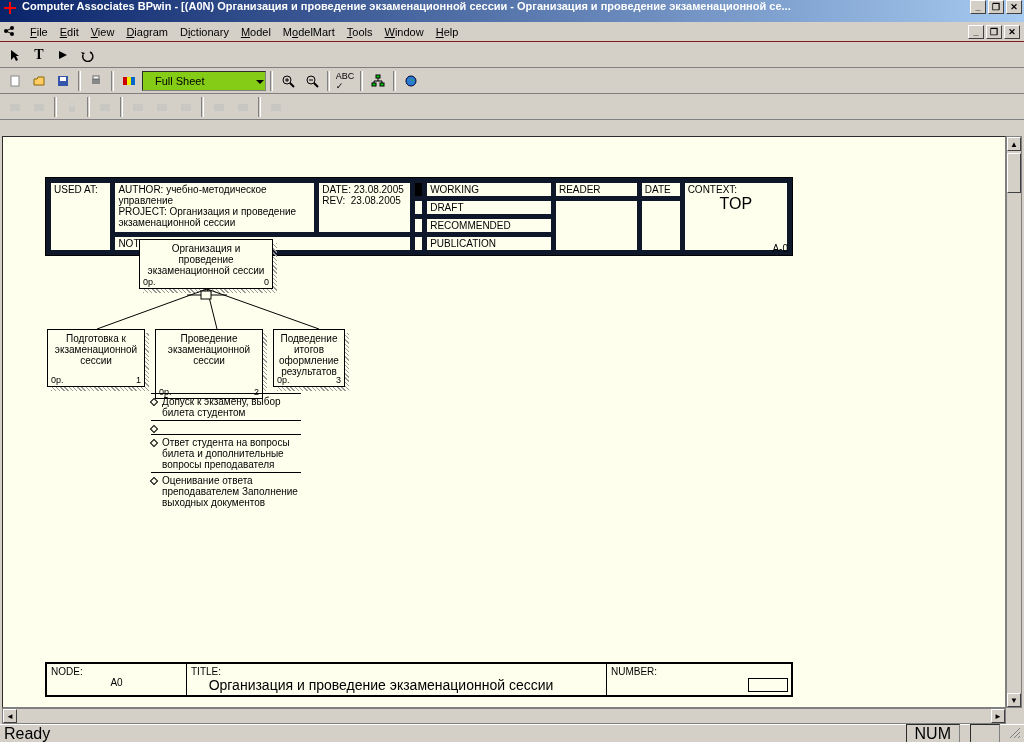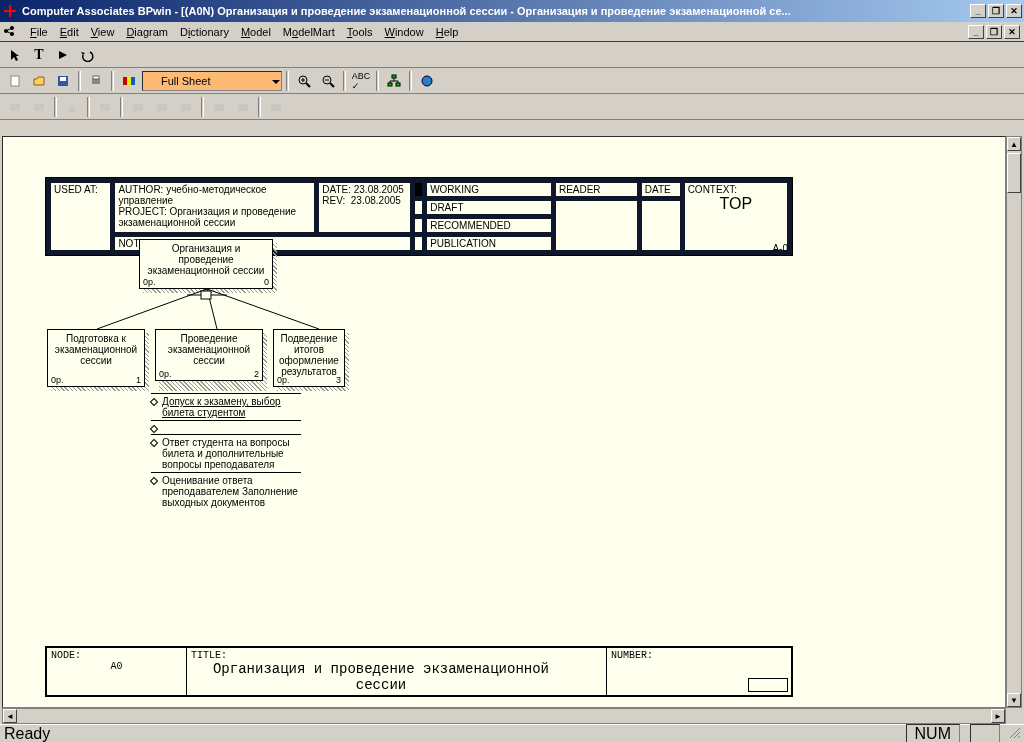--- a/index.html
+++ b/index.html
@@ -1,33 +1,33 @@
 <!DOCTYPE html>
 <html><head>
 <meta charset="utf-8">
 <style>
 * { box-sizing: border-box; margin: 0; padding: 0; }
 body { font-family: Tahoma, Arial, sans-serif; font-size: 11px; background: #d4d0c8; width: 1024px; height: 742px; overflow: hidden; position: relative; }
-.titlebar { height: 22px; background: linear-gradient(to right, #0a246a, #a6caf0); display: flex; align-items: center; padding: 0 2px; color: white; font-weight: bold; }
+.titlebar { height: 22px; background: linear-gradient(to right, #0a246a, #a6caf0); display: flex; padding: 0 2px; color: white; font-weight: bold; }
 .titlebar .icon { width: 16px; height: 16px; margin-right: 4px; display: flex; align-items: center; justify-content: center; }
 .titlebar .title { flex: 1; white-space: nowrap; overflow: hidden; font-size: 11px; }
 .win-controls { display: flex; gap: 2px; }
 .win-btn { width: 16px; height: 14px; background: #d4d0c8; border: 1px solid #fff; border-right-color: #404040; border-bottom-color: #404040; display: flex; align-items: center; justify-content: center; font-size: 9px; font-weight: bold; color: black; cursor: pointer; }
 .win-btn.close { background: #d4d0c8; color: black; }
 .menubar { height: 20px; background: #d4d0c8; display: flex; align-items: center; padding: 0 4px; border-bottom: 1px solid #7f1d1d; }
 .menubar .mb-icon { width: 14px; height: 14px; margin-right: 6px; }
 .menu-item { padding: 2px 6px; cursor: pointer; }
 .menu-item u { text-decoration: underline; }
 .mdi-controls { margin-left: auto; display: flex; gap: 2px; }
 .mdi-btn { width: 16px; height: 14px; background: #d4d0c8; border: 1px solid #fff; border-right-color: #404040; border-bottom-color: #404040; display: flex; align-items: center; justify-content: center; font-size: 9px; font-weight: bold; cursor: pointer; }
 .toolbar { height: 26px; background: #d4d0c8; display: flex; align-items: center; padding: 2px 4px; border-bottom: 1px solid #808080; gap: 2px; }
 .tb-sep { width: 3px; height: 20px; border-left: 1px solid #808080; border-right: 1px solid #fff; margin: 0 2px; }
 .tb-btn { width: 22px; height: 22px; display: flex; align-items: center; justify-content: center; cursor: pointer; border: 1px solid transparent; }
 .tb-btn.disabled { opacity: 0.4; cursor: default; }
-.zoom-select { width: 140px; height: 20px; font-size: 11px; background: #fdba74; border: 1px inset #808080; padding: 1px 18px; }
+.zoom-select { width: 124px; height: 20px; font-size: 11px; background: #84cc16; border: 1px inset #808080; padding: 1px 12px; }
 .canvas-area { position: absolute; top: 136px; left: 2px; right: 18px; bottom: 34px; background: #d4d0c8; border: 1px inset #808080; overflow: hidden; }
 .canvas { position: absolute; inset: 0; background: #ffffee; }
 .scrollbar-v { position: absolute; top: 136px; right: 2px; width: 16px; bottom: 34px; background: #d4d0c8; border: 1px solid #808080; }
 .scrollbar-h { position: absolute; left: 2px; right: 18px; bottom: 18px; height: 16px; background: #d4d0c8; border: 1px solid #808080; }
 .scroll-btn { width: 14px; height: 14px; background: #d4d0c8; border: 1px solid #fff; border-right-color: #404040; border-bottom-color: #404040; display: flex; align-items: center; justify-content: center; font-size: 8px; position: absolute; }
 .scroll-thumb-v { position: absolute; left: 0; top: 16px; width: 14px; height: 40px; background: #d4d0c8; border: 1px solid #fff; border-right-color: #404040; border-bottom-color: #404040; }
 .statusbar { position: absolute; left: 0; right: 0; bottom: 0; height: 18px; background: #d4d0c8; border-top: 1px solid #fff; display: flex; align-items: center; padding: 0 4px; font-size: 16px; }
 .status-right { margin-left: auto; display: flex; gap: 10px; padding-right: 20px; }
 .status-pane { border: 1px inset #808080; padding: 0 8px; min-width: 30px; }
 .resize-grip { position: absolute; right: 2px; bottom: 2px; width: 14px; height: 14px; }
@@ -40,24 +40,24 @@
 .context-top { text-align: center; font-size: 16px; }
 
 
 .node { position: absolute; border: 1px solid black; background: #ffffee; font-size: 10px; text-align: center; padding: 3px 4px 12px 4px; }
 .node .nfoot { position: absolute; bottom: 1px; left: 3px; right: 3px; display: flex; justify-content: space-between; font-size: 9px; }
 .shade { position:absolute; background-image: repeating-linear-gradient(45deg,#999 0,#999 1px,transparent 1px,transparent 3px); }
 .subitems { position: absolute; font-size: 10px; }
 .subitems .row {display:flex; align-items:flex-start; border-top:1px solid black; padding:2px 0;}
 .subitems .diamond { width:6px;height:6px;transform:rotate(45deg);border:1px solid black;background:#ffffee;margin:3px 5px 0 0;flex-shrink:0;}
 .subitems .txt {flex:1;}
-.subitems .txt.u {text-decoration: underline;}
-
-
-.dgm-footer { position: absolute; bottom: 10px; left: 42px; width: 748px; border: 1px solid black; background: #ffffee; font-family: Liberation Mono, monospace; }
+.subitems .txt.u {}
+
+
+.dgm-footer { position: absolute; bottom: 10px; left: 42px; width: 748px; border: 1px solid black; background: #ffffee; }
 .dgm-footer table { border-collapse: collapse; width: 100%; font-size: 10px; }
 .dgm-footer td { border: 1px solid black; padding: 2px 4px; vertical-align: top; }
 .ftitle { font-size: 14px; text-align: center; }
 .fnode { font-size: 10px; text-align: center; }
 
 svg { display: block; }
 </style>
 </head>
 <body>
 
@@ -328,21 +328,21 @@
     <div class="shade" style="top:196px;left:156px;width:108px;height:58px"></div>
     <div class="shade" style="top:196px;left:274px;width:72px;height:58px"></div>
 
     <div class="node" style="top:192px;left:44px;width:98px;height:58px">
       <span>Подготовка к экзаменационной сессии</span>
       <div class="nfoot">
           <span>0p.</span>
           <span>1</span>
         </div>
     </div>
-    <div class="node" style="top:192px;left:152px;width:108px;height:52px">
+    <div class="node" style="top:192px;left:152px;width:108px;height:70px">
       <span>Проведение экзаменационной сессии</span>
       <div class="nfoot">
           <span>0p.</span>
           <span>2</span>
         </div>
     </div>
     <div class="node" style="top:192px;left:270px;width:72px;height:58px">
       <span>Подведение итогов оформление результатов</span>
       <div class="nfoot">
           <span>0p.</span>

